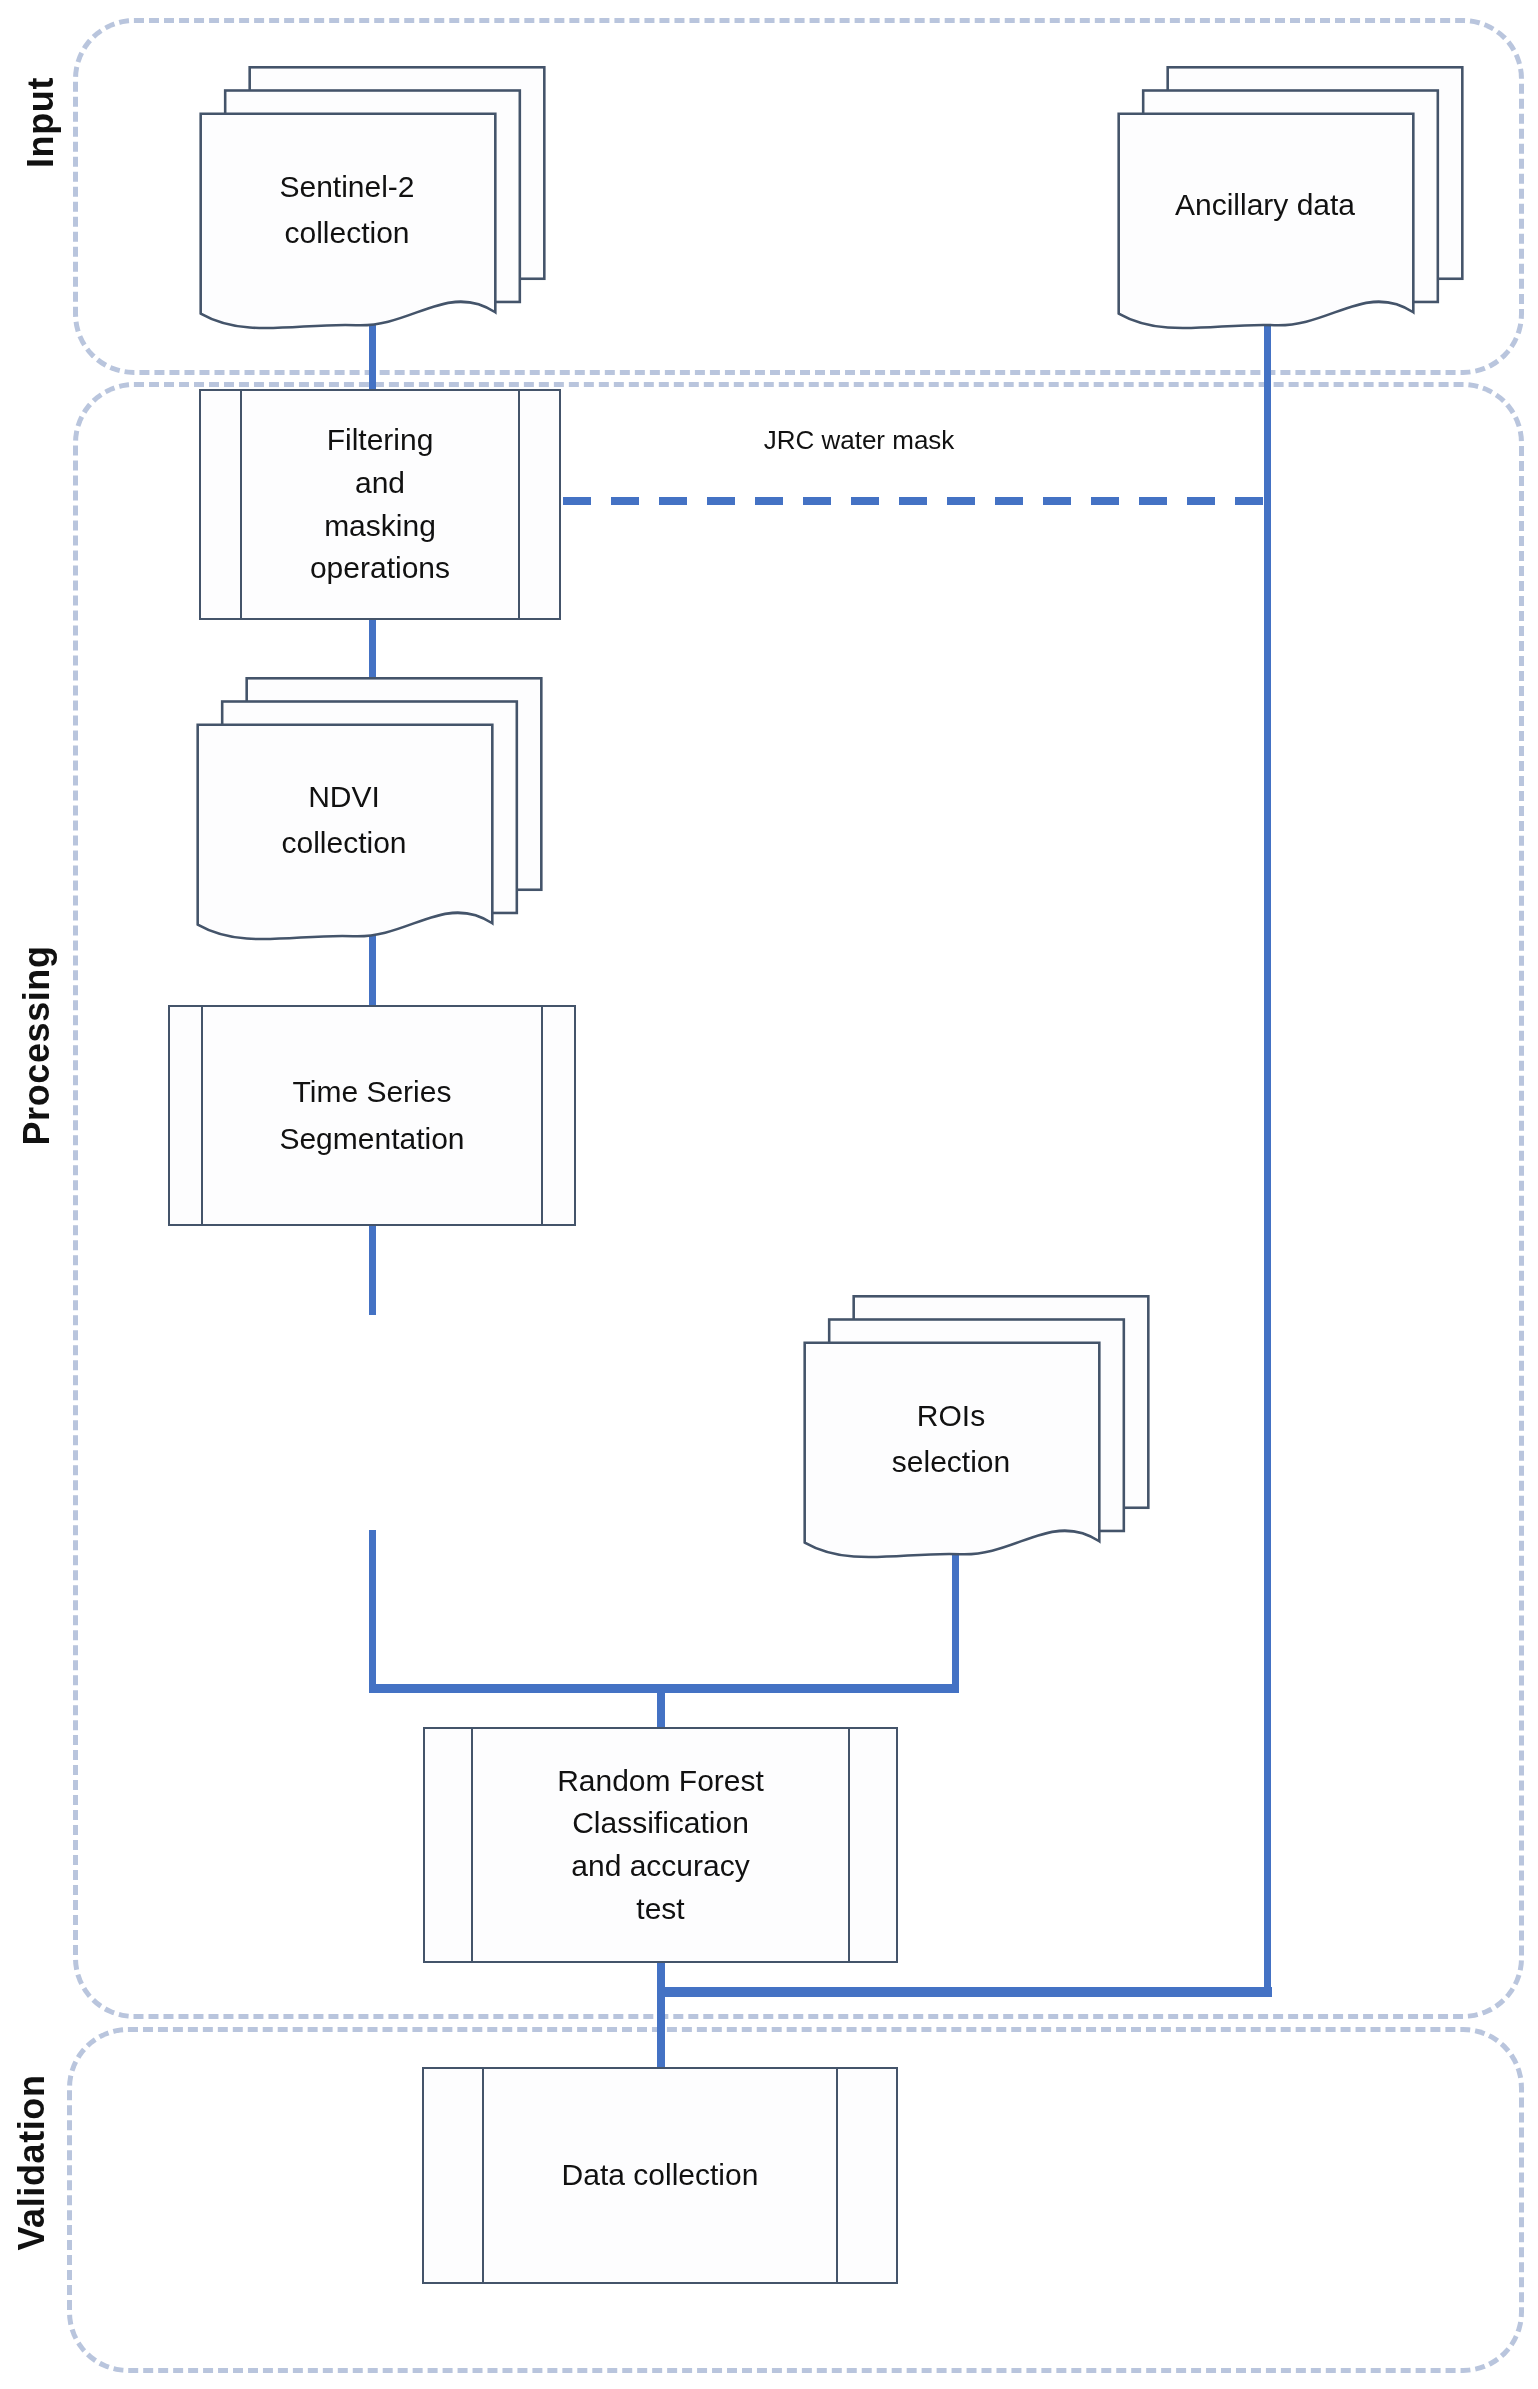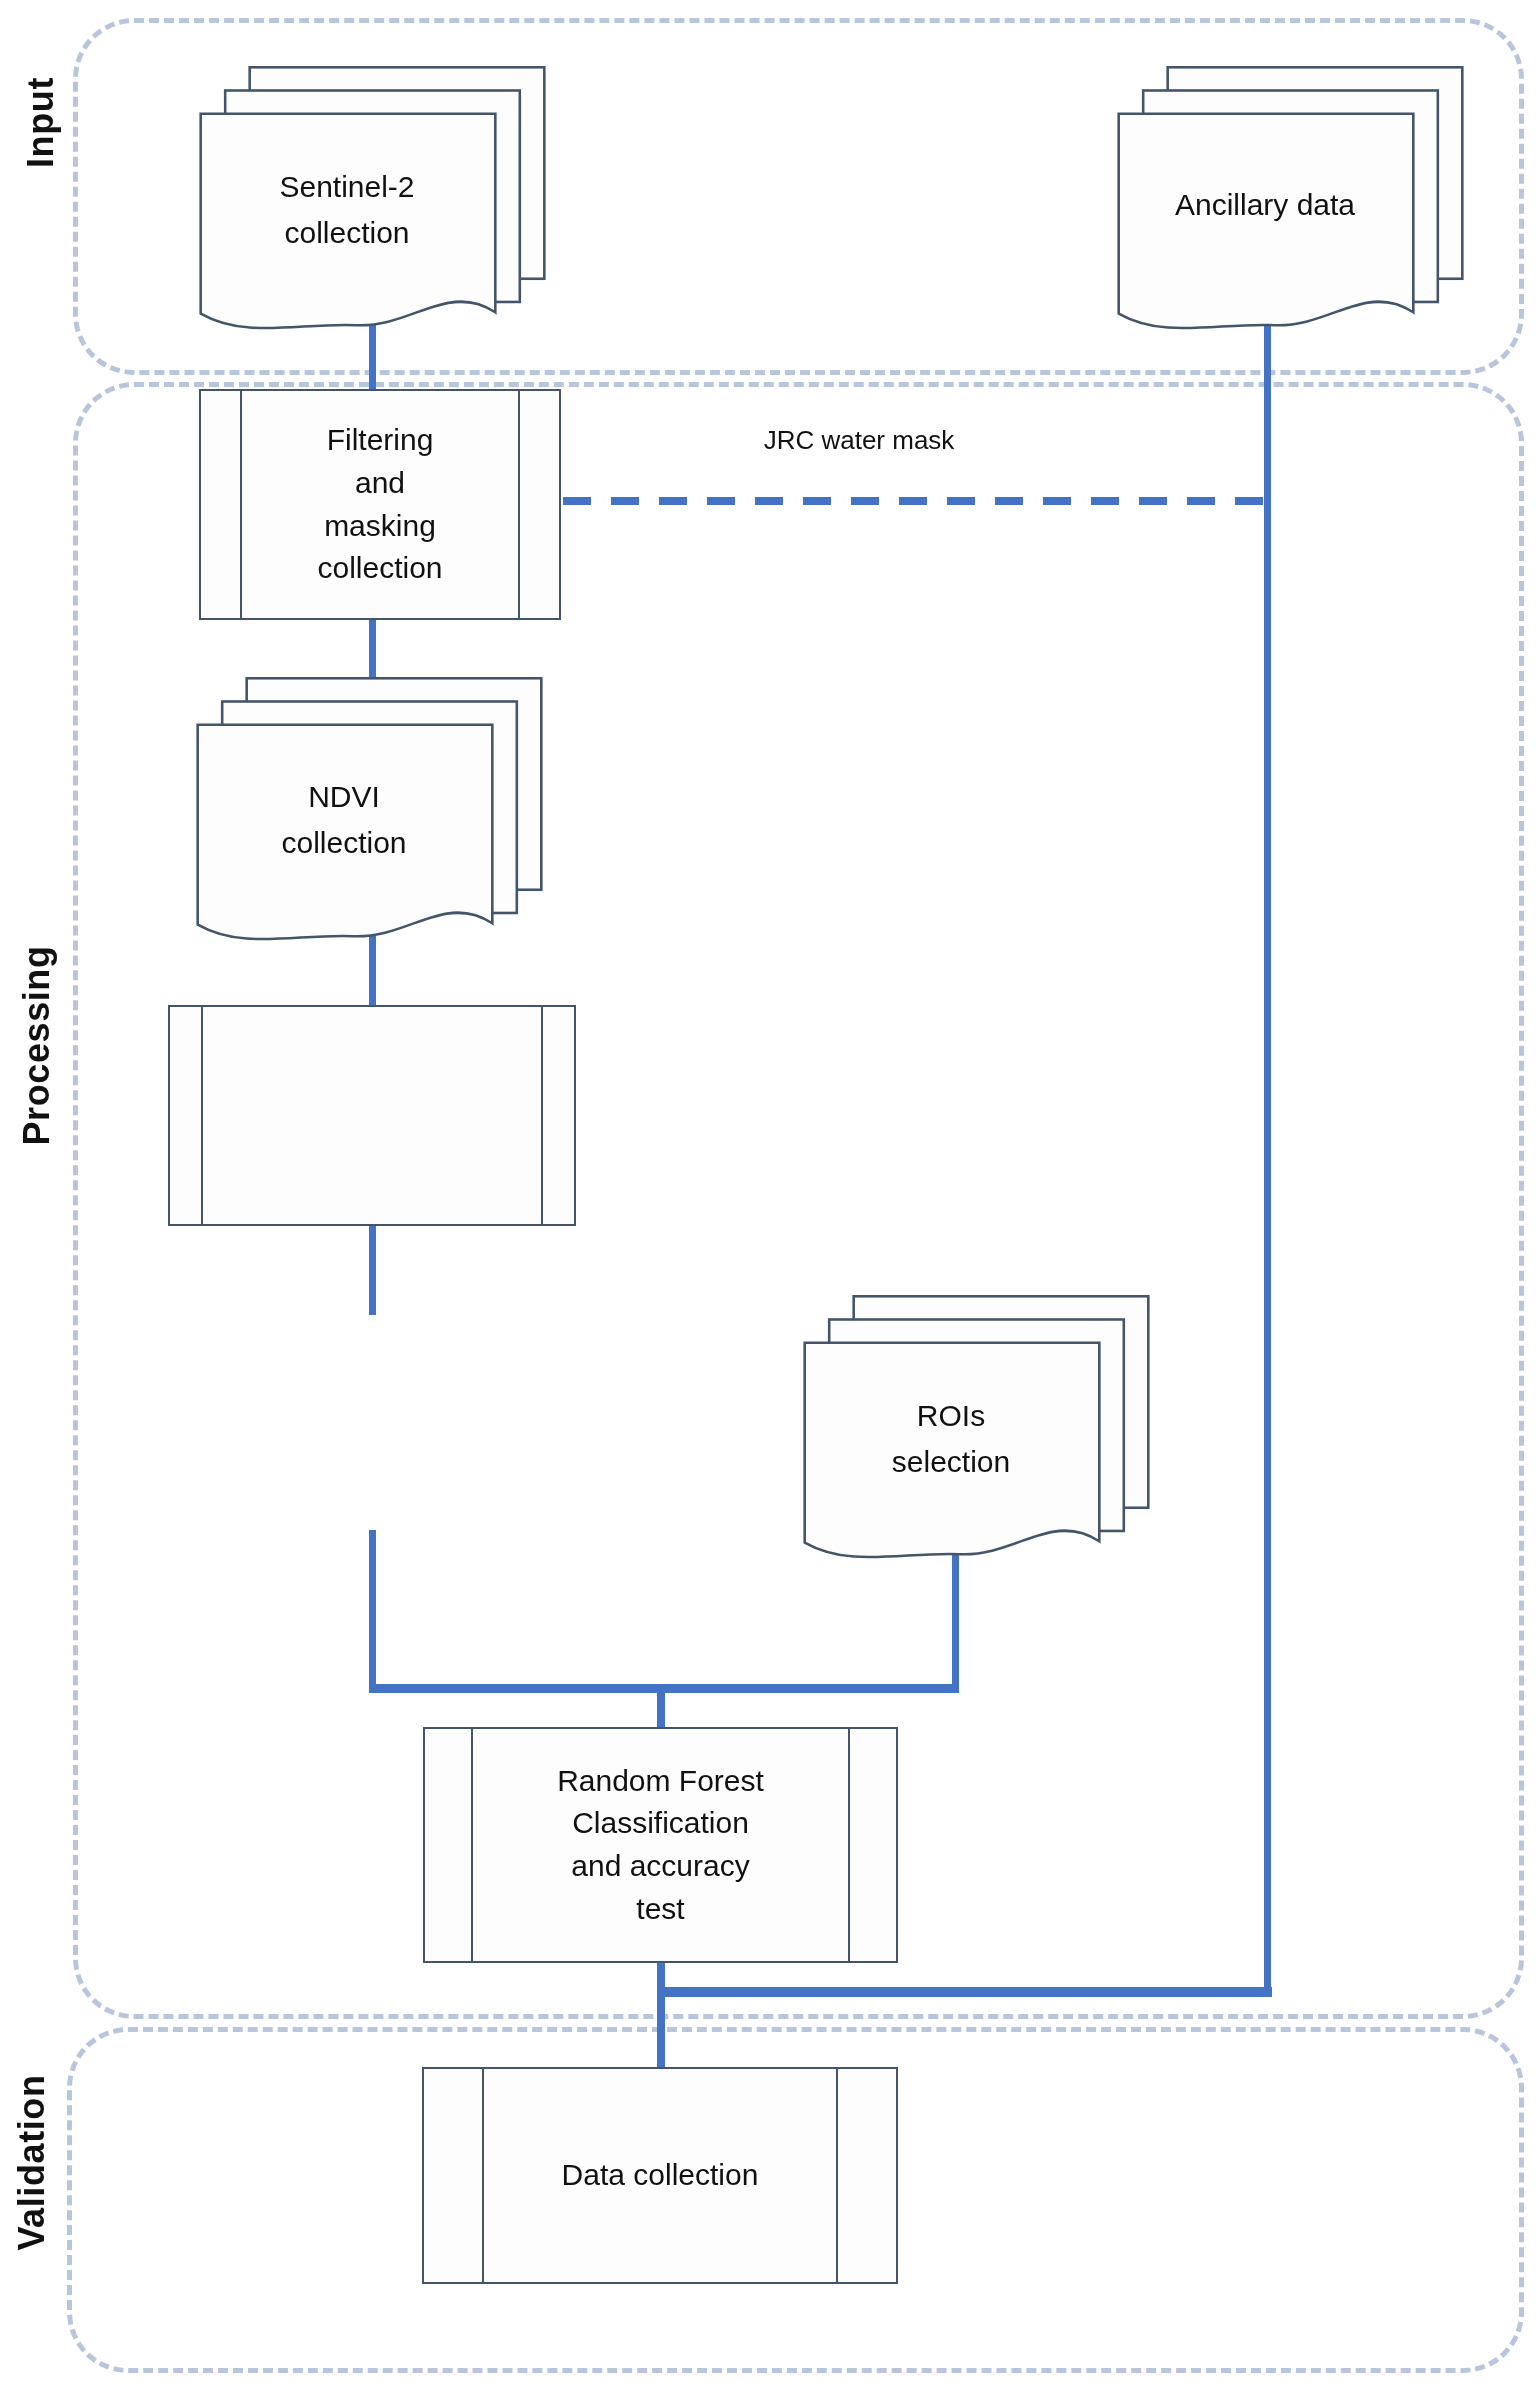--- a/index.html
+++ b/index.html
@@ -138,26 +138,28 @@
   </svg>
   <div class="doc-label node-label" style="left:803px;top:1342px;width:296px;height:194px;">ROIs
 selection</div>
 
   <div class="pbox" style="left:199px;top:389px;width:362px;height:231px;--inset:39px;">
     <span class="inner-line l"></span>
     <span class="inner-line r"></span>
     <span class="node-label" style="line-height:1.42;">Filtering
 and
 masking
-collection</span>
+operations</span>
   </div>
 
   <div class="pbox" style="left:168px;top:1005px;width:408px;height:221px;--inset:31px;">
     <span class="inner-line l"></span>
     <span class="inner-line r"></span>
+    <span class="node-label">Time Series
+Segmentation</span>
   </div>
 
 
   <div class="pbox" style="left:423px;top:1727px;width:475px;height:236px;--inset:46px;">
     <span class="inner-line l"></span>
     <span class="inner-line r"></span>
     <span class="node-label" style="line-height:1.42;">Random Forest
 Classification
 and accuracy
 test</span>

